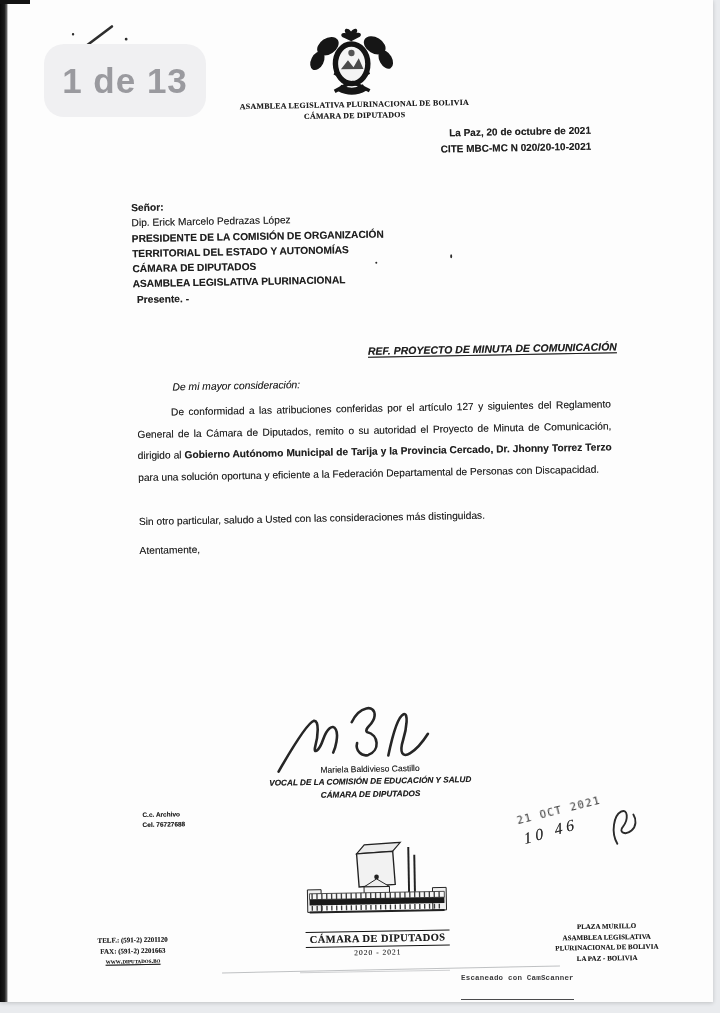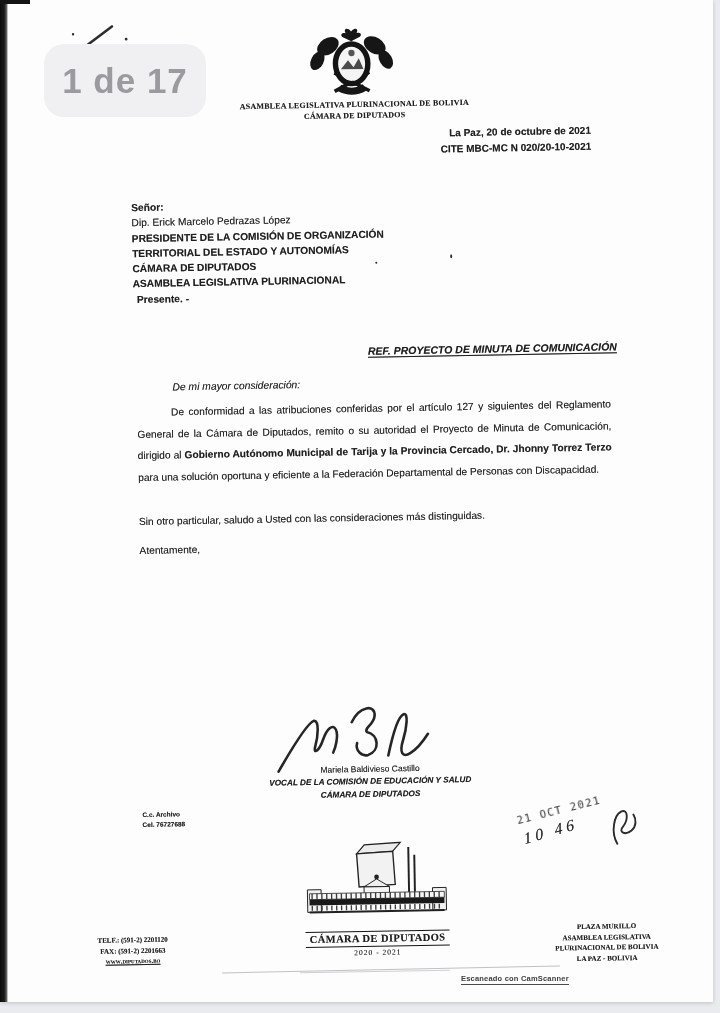--- a/index.html
+++ b/index.html
@@ -75,21 +75,21 @@
     border-top:1px solid rgba(120,124,128,.35);transform:rotate(-1deg);}
 
   .page-pill{
     left:44px;top:44px;width:162px;height:73px;border-radius:20px;
     background:#f0f0f2;color:#9a9a9f;
     display:flex;align-items:center;justify-content:center;
     font-size:35px;font-weight:600;letter-spacing:1px;
   }
   .watermark{
     left:461px;top:974px;font-size:7.5px;font-weight:600;color:#3b3b3d;
-    border-bottom:1px solid #4a4a4c;padding-bottom:1px;letter-spacing:.2px;
+    border-bottom:1px solid #4a4a4c;padding-bottom:17px;letter-spacing:.2px;font-family:Liberation Mono, monospace;
   }
   .speck{width:3px;height:3px;border-radius:50%;background:#2d2d2d;}
 </style>
 </head>
 <body>
 
 <div class="abs paper"></div>
 
 <div class="abs tilt ink">
 
@@ -216,15 +216,15 @@
   <div class="abs speck" style="left:455px;top:256px;width:2px;height:4px;"></div>
   <div class="abs speck" style="left:380px;top:262px;width:2px;height:2px;"></div>
 </div>
 
 <div class="abs fold-line"></div>
 <div class="abs fold-line2"></div>
 
 <div class="abs scan-edge-left"></div>
 <div class="abs scan-edge-top"></div>
 
-<div class="abs page-pill">1 de 17</div>
+<div class="abs page-pill">1 de 13</div>
 
 <div class="abs watermark">Escaneado con CamScanner</div>
 
 </body></html>

